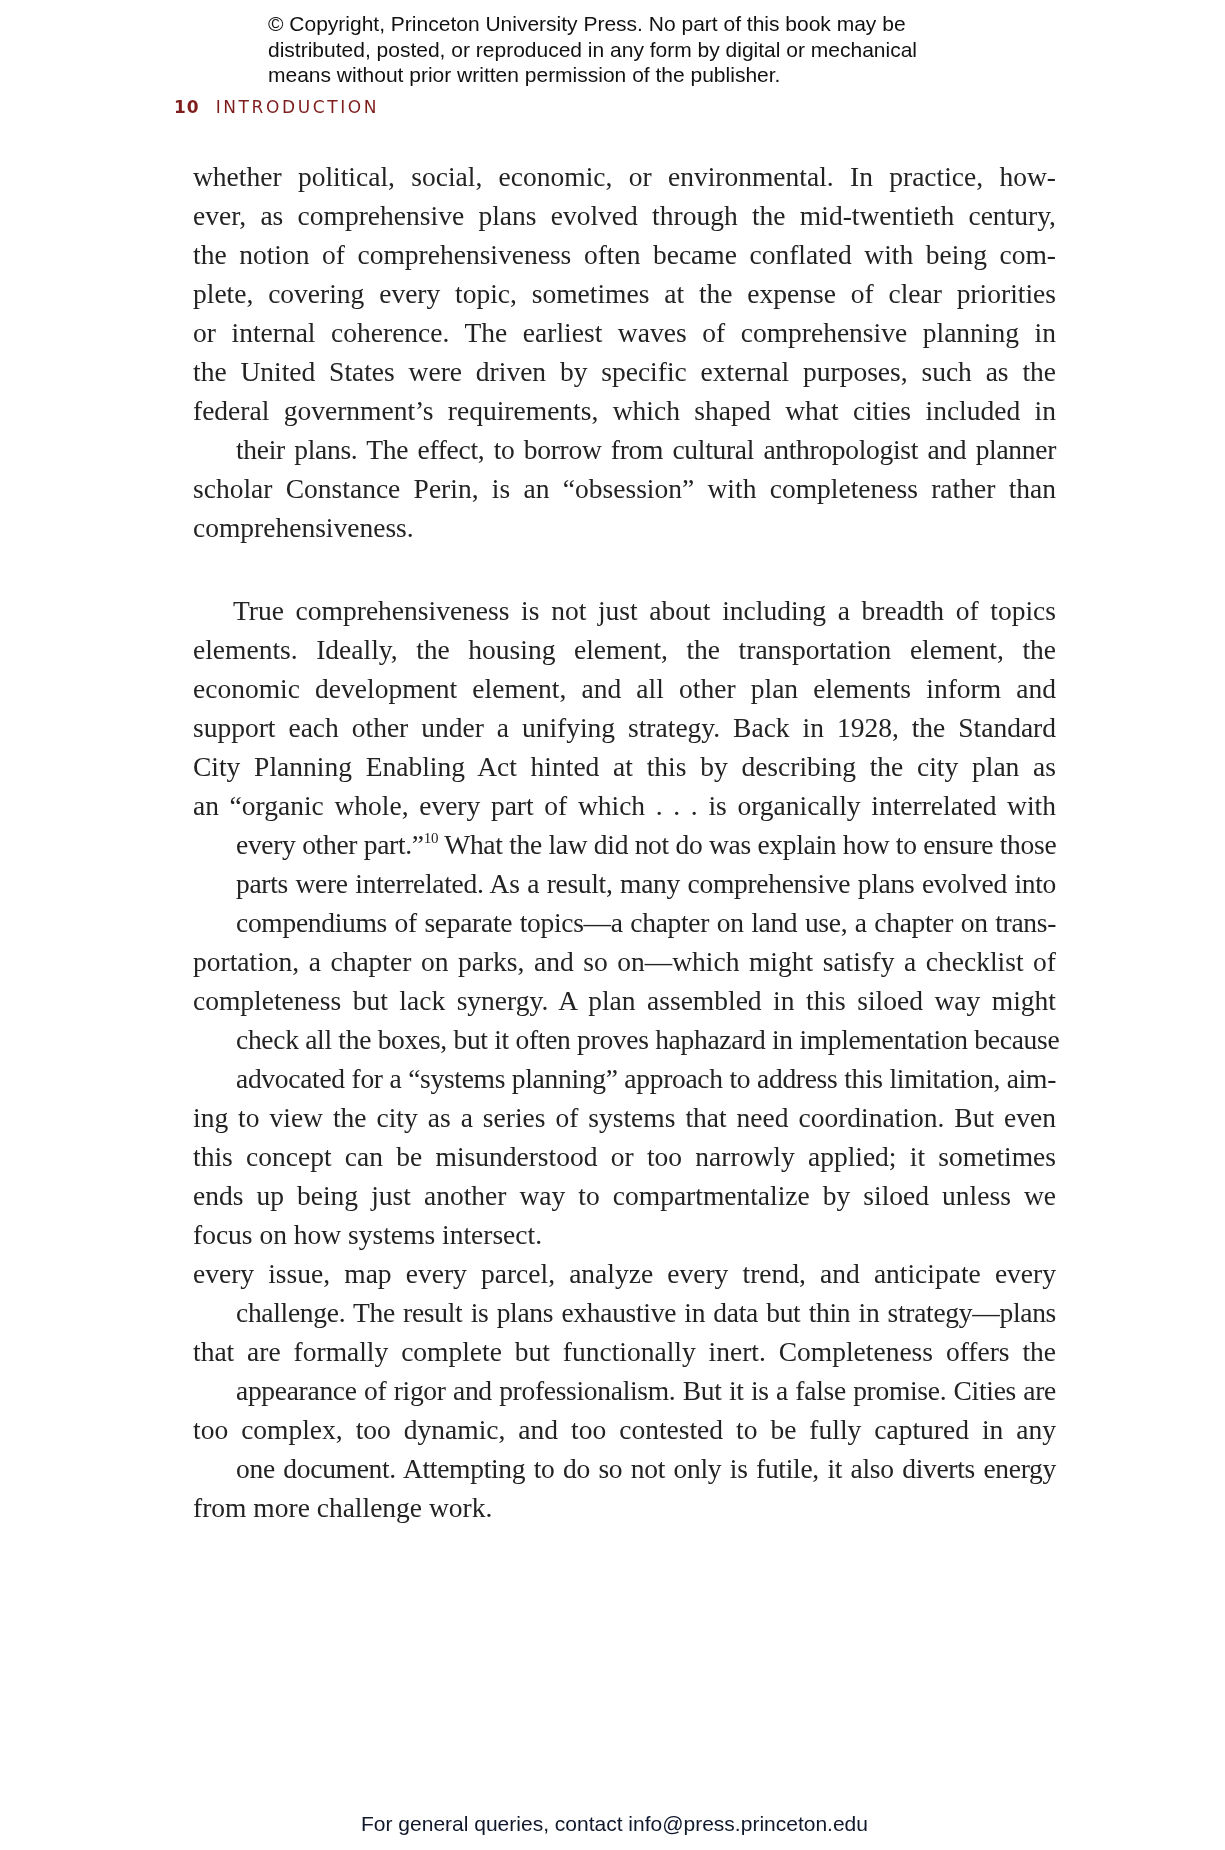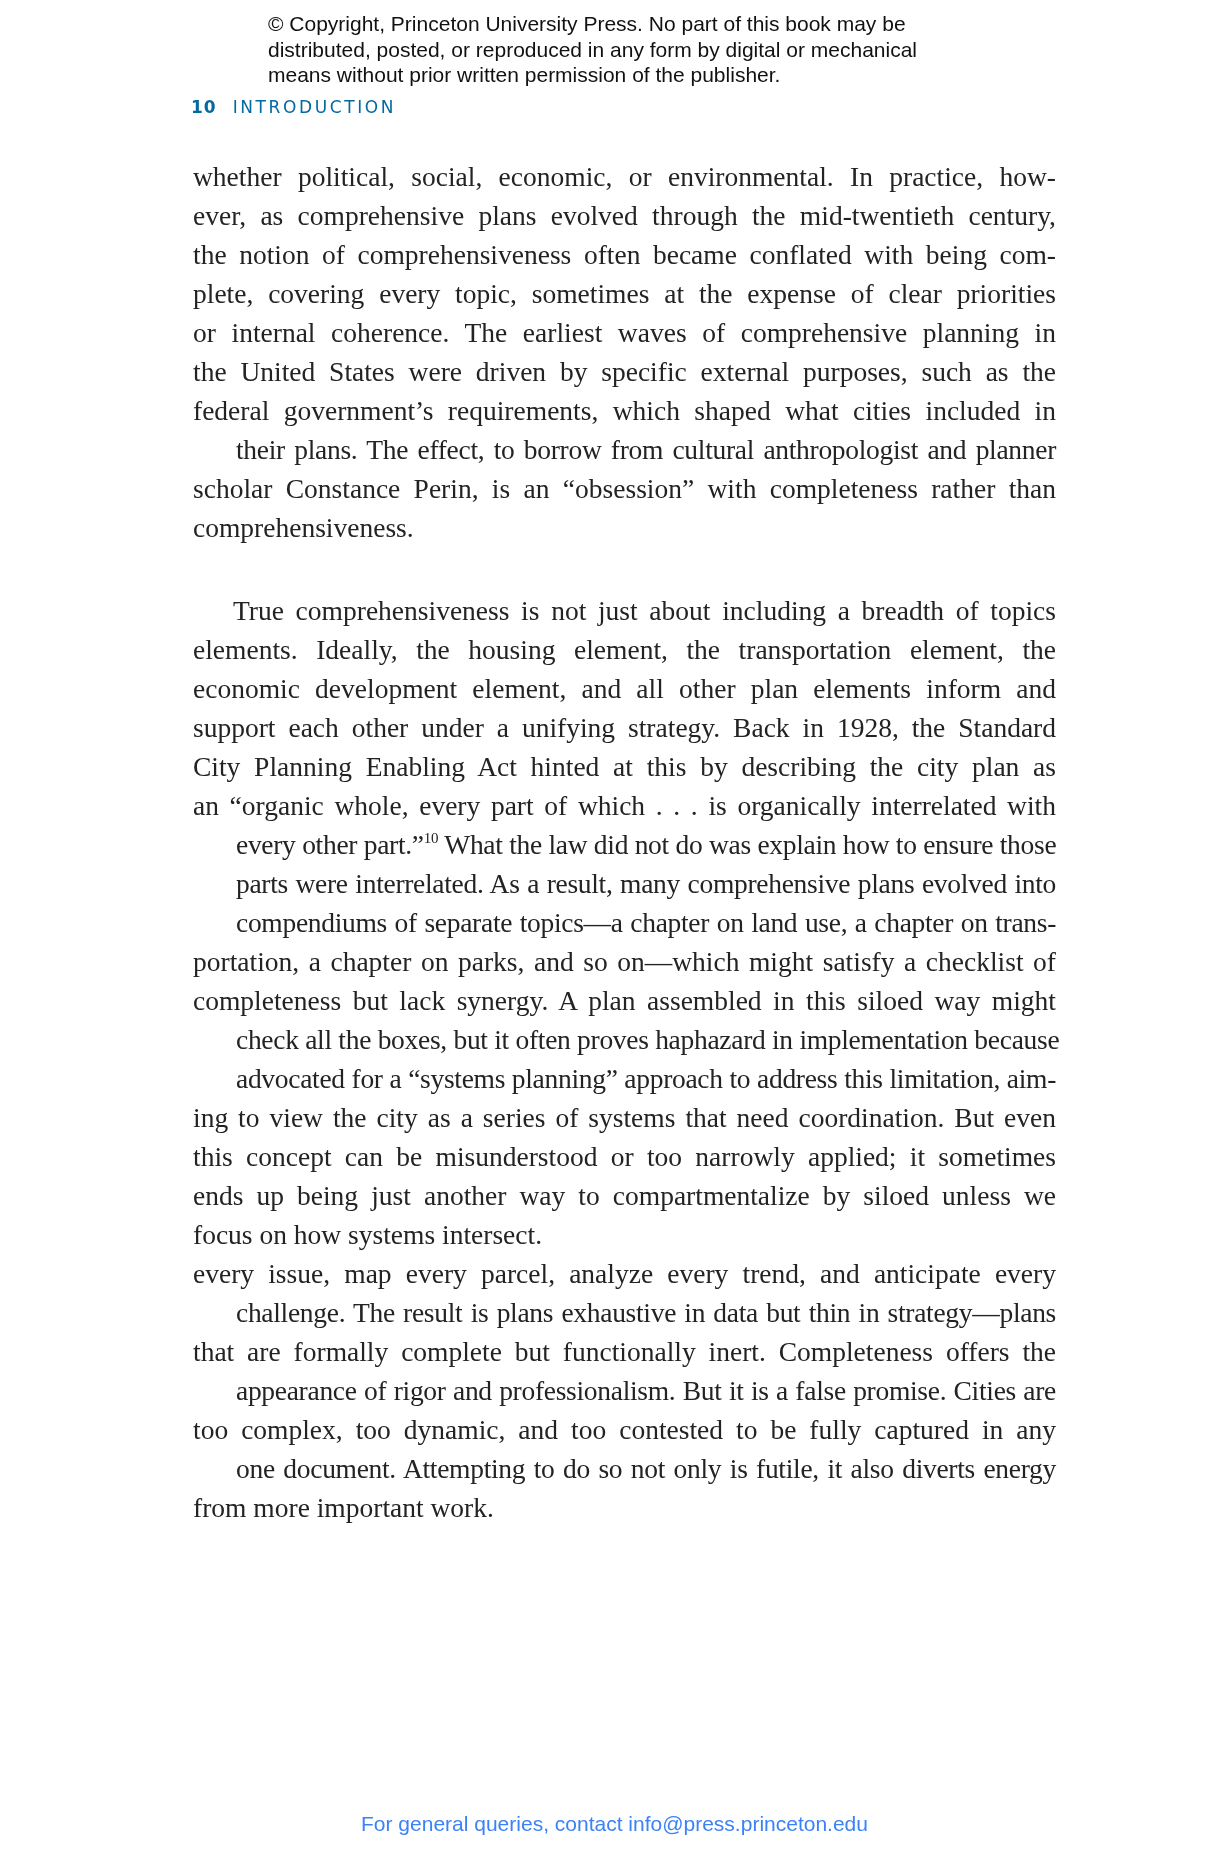--- a/index.html
+++ b/index.html
@@ -3,38 +3,38 @@
 <meta charset="utf-8">
 <style>
   html, body { margin: 0; padding: 0; background: #ffffff; }
   body { width: 1225px; height: 1850px; position: relative; overflow: hidden; }
   .copyright {
     position: absolute; left: 268px; top: 11px; width: 720px;
     font-family: "Liberation Sans", sans-serif; font-size: 21px; line-height: 25.5px;
     color: #111111;
   }
   .running-head {
-    position: absolute; left: 191px; top: 97px;
+    position: absolute; left: 174px; top: 97px;
     font-family: "DejaVu Sans", sans-serif; font-size: 17px; letter-spacing: 2.6px;
-    color: #0369a1; white-space: nowrap;
+    color: #7f1d1d; white-space: nowrap;
   }
   .running-head .page-num { font-weight: bold; letter-spacing: 1px; margin-right: 16px; }
   .body-text {
     position: absolute; left: 193px; top: 157px; width: 863px;
     font-family: "Liberation Serif", serif; font-size: 27.5px; line-height: 39px;
     color: #232323;
   }
   .line { display: block; white-space: nowrap; text-align: justify; text-align-last: justify; height: 39px; }
   .line.last { text-align-last: left; }
   .line.indent { padding-left: 40px; margin-top: 44px; }
   .line.tight { letter-spacing: -0.3px; margin-left: 43px; }
   sup.note { font-size: 15px; line-height: 0; vertical-align: 11px; }
   .footer {
     position: absolute; left: 0; top: 1812px; width: 1225px; text-align: center;
-    font-family: "Liberation Sans", sans-serif; font-size: 21px; color: #3b82f6;
+    font-family: "Liberation Sans", sans-serif; font-size: 21px; color: #0f172a;
   }
   .footer span { position: relative; left: 2px; }
 </style>
 </head>
 <body>
 
 <div class="copyright">
   <div>© Copyright, Princeton University Press. No part of this book may be</div>
   <div>distributed, posted, or reproduced in any form by digital or mechanical</div>
   <div>means without prior written permission of the publisher.</div>
@@ -79,19 +79,19 @@
     <span class="line last">focus on how systems intersect.</span>
   </div>
 
   <div>
     <span class="line">every issue, map every parcel, analyze every trend, and anticipate every</span>
     <span class="line tight">challenge. The result is plans exhaustive in data but thin in strategy—plans</span>
     <span class="line">that are formally complete but functionally inert. Completeness offers the</span>
     <span class="line tight">appearance of rigor and professionalism. But it is a false promise. Cities are</span>
     <span class="line">too complex, too dynamic, and too contested to be fully captured in any</span>
     <span class="line tight">one document. Attempting to do so not only is futile, it also diverts energy</span>
-    <span class="line last">from more important work.</span>
+    <span class="line last">from more challenge work.</span>
   </div>
 </div>
 
 <div class="footer">
   <span>For general queries, contact info@press.princeton.edu</span>
 </div>
 
 </body></html>

